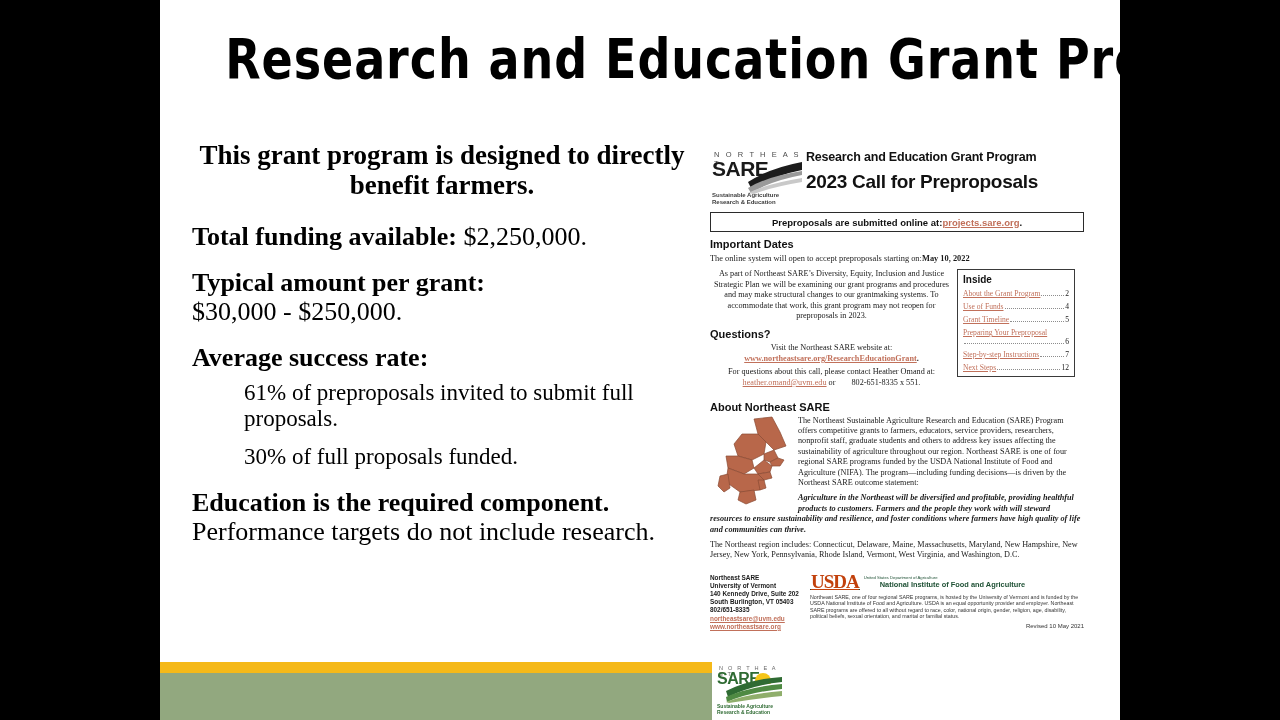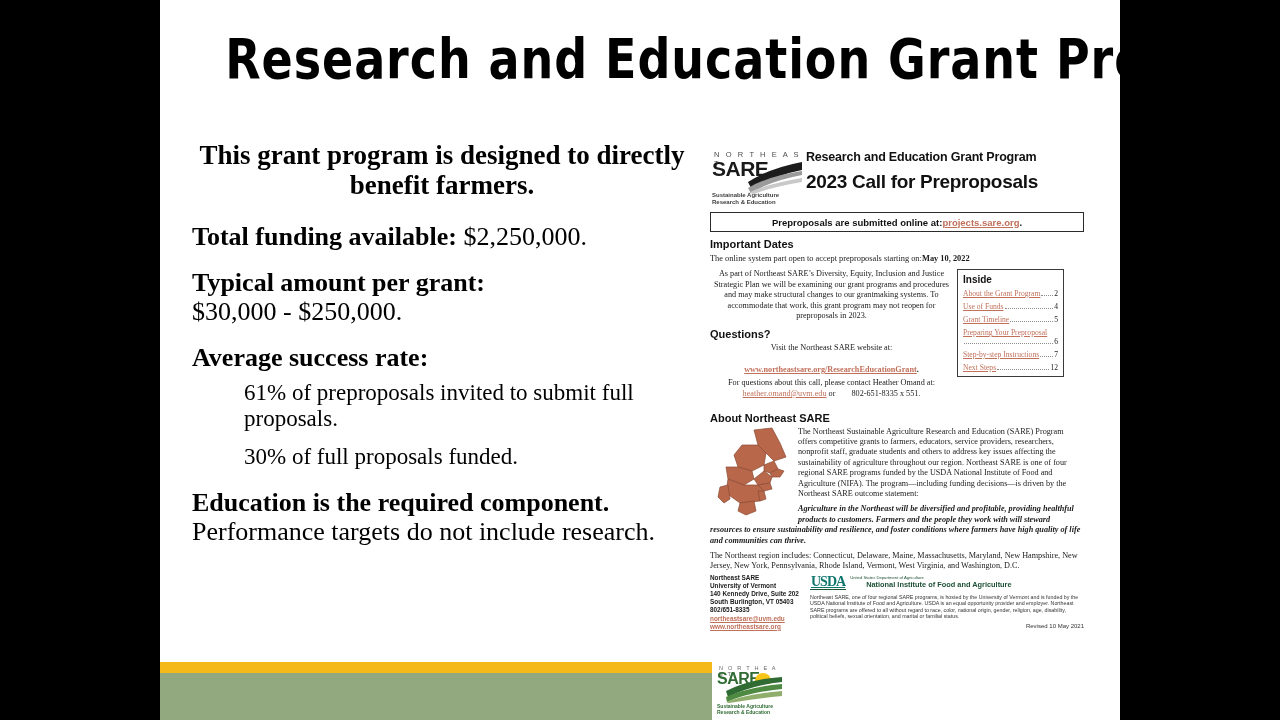--- a/index.html
+++ b/index.html
@@ -92,21 +92,21 @@
   .dateRow{
     display:flex;font-size:8.4px;line-height:12px;margin:0 2px 4px 2px;
   }
   .dateRow .lab{width:212px;}
   .dateRow .val{font-weight:bold;}
 
   #midWrap{display:flex;margin-top:4px;}
   #midLeft{width:243px;padding:0 4px 0 2px;}
   #midLeft p{margin:0 0 6px 0;font-size:8.2px;line-height:10.5px;text-align:center;}
   #insideBox{
-    width:107px;border:1px solid #3a3a3a;padding:4px 5px;box-sizing:border-box;
+    width:118px;border:1px solid #3a3a3a;padding:4px 5px;box-sizing:border-box;
     align-self:flex-start;
   }
   #insideBox .ih{
     font-family:"Liberation Sans",sans-serif;font-weight:bold;font-size:10px;
     color:#111;margin-bottom:4px;
   }
   .toc{
     display:flex;align-items:flex-end;font-size:7.6px;line-height:9px;margin-bottom:4px;
   }
   .toc .nm{color:#c1705a;text-decoration:underline;white-space:nowrap;}
@@ -128,22 +128,22 @@
     position:absolute;left:2px;bottom:2px;width:374px;display:flex;
   }
   #addr{
     width:96px;font-family:"Liberation Sans",sans-serif;font-size:6.4px;
     line-height:8.2px;font-weight:bold;color:#1a1a1a;
   }
   #addr .l{color:#c1705a;text-decoration:underline;}
   #usdaCol{flex:1;padding-left:4px;}
   #usdaRow{display:flex;align-items:center;height:17px;}
   #usdaMark{
-    font-family:"Liberation Serif",serif;font-weight:bold;font-size:14px;
-    color:#0f766e;letter-spacing:-1px;border-bottom:1.5px solid #1f5135;
+    font-family:"Liberation Serif",serif;font-weight:bold;font-size:19px;
+    color:#c2410c;letter-spacing:-1px;border-bottom:1.5px solid #1f5135;
     line-height:14px;padding:0 1px;text-decoration:underline;
   }
   #usdaTxt{margin-left:4px;font-family:"Liberation Sans",sans-serif;color:#1f5135;}
   #usdaTxt .a{font-size:4.2px;line-height:5px;}
   #usdaTxt .b{font-size:7.4px;line-height:9px;font-weight:bold;padding-left:16px;}
   #disc{
     font-family:"Liberation Sans",sans-serif;font-size:5.3px;line-height:6.6px;
     color:#333;margin-top:3px;
   }
   #revised{
@@ -229,29 +229,29 @@
 
     <div id="onlineBox">
       <span>Preproposals are submitted online at: </span>
         <span class="lnk">projects.sare.org</span>
         <span>.</span>
     </div>
 
     <div class="h2">Important Dates</div>
 
     <div class="dateRow">
-      <div class="lab">The online system part open to accept preproposals starting on:</div>
+      <div class="lab">The online system will open to accept preproposals starting on:</div>
       <div class="val">May 10, 2022</div>
     </div>
 
     <div id="midWrap">
       <div id="midLeft">
         <p>As part of Northeast SARE’s Diversity, Equity, Inclusion and Justice Strategic Plan we will be examining our grant programs and procedures and may make structural changes to our grantmaking systems. To accommodate that work, this grant program may not reopen for preproposals in 2023.</p>
         <div class="h2" style="margin-left:0;">Questions?</div>
-        <p style="margin-bottom:12px;">Visit the Northeast SARE website at:</p>
+        <p style="margin-bottom:1px;">Visit the Northeast SARE website at:</p>
         <p style="margin-bottom:2px;font-weight:bold;"><span class="lnk">www.northeastsare.org/ResearchEducationGrant</span><span>.</span></p>
         <p style="margin-bottom:1px;">For questions about this call, please contact Heather Omand at:</p>
         <p><span class="lnk">heather.omand@uvm.edu</span><span> or </span><span style="margin-left:14px;">802-651-8335 x 551.</span></p>
       </div>
 
       <div id="insideBox">
         <div class="ih">Inside</div>
 
         <div class="toc">
           <span class="nm">About the Grant Program</span>

